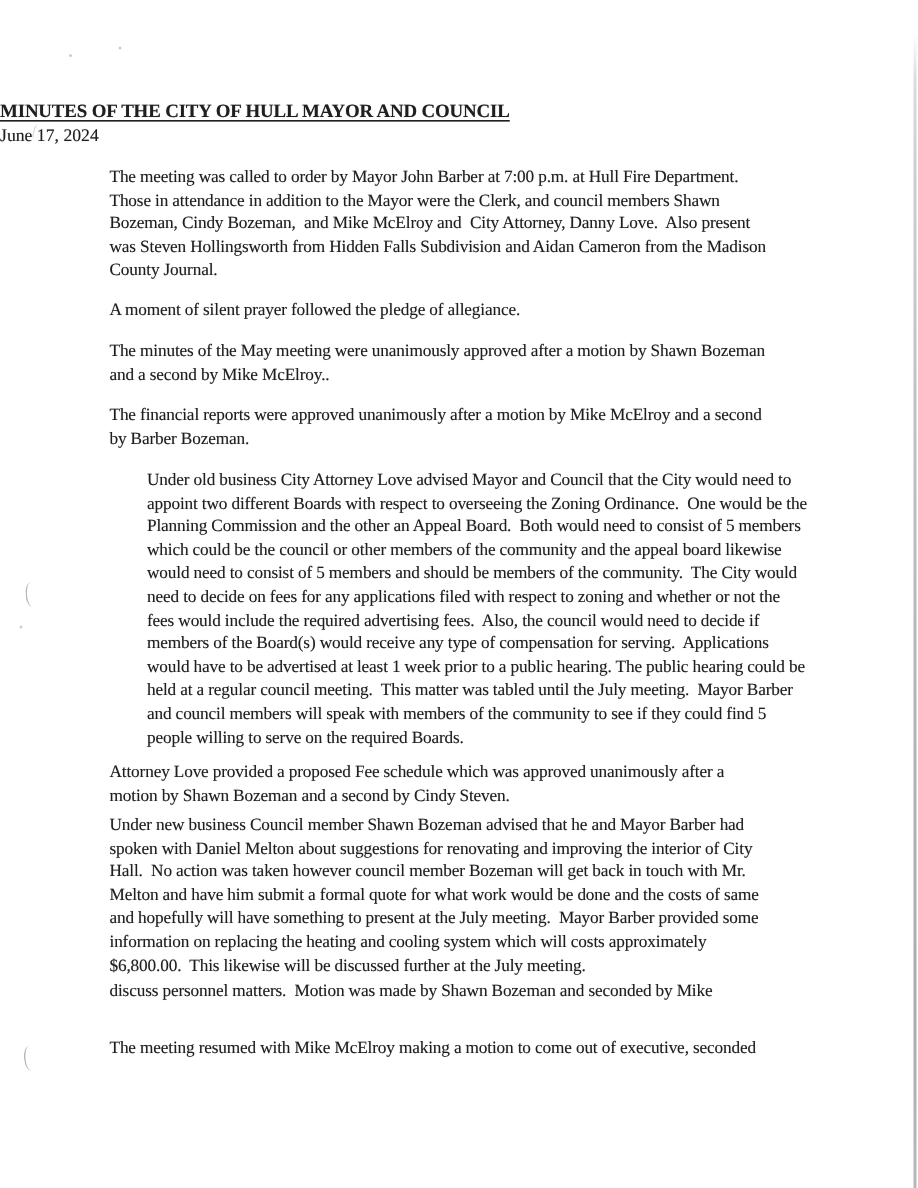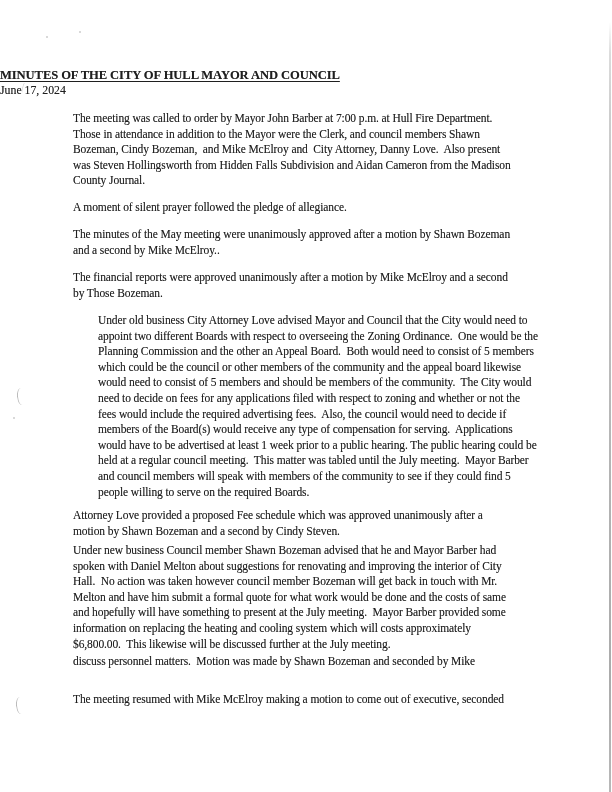--- a/index.html
+++ b/index.html
@@ -124,21 +124,21 @@
   <div class="title-wrap">
     <span class="title-text">MINUTES OF THE CITY OF HULL MAYOR AND COUNCIL</span>
   </div>
 
   <div class="date-line">June 17, 2024</div>
 
   <div class="body-text">
       <div class="para"><div class="line">The meeting was called to order by Mayor John Barber at 7:00 p.m. at Hull Fire Department.</div><div class="line">Those in attendance in addition to the Mayor were the Clerk, and council members Shawn</div><div class="line">Bozeman, Cindy Bozeman,  and Mike McElroy and  City Attorney, Danny Love.  Also present</div><div class="line">was Steven Hollingsworth from Hidden Falls Subdivision and Aidan Cameron from the Madison</div><div class="line">County Journal.</div></div>
       <div class="para"><div class="line">A moment of silent prayer followed the pledge of allegiance.</div></div>
       <div class="para"><div class="line">The minutes of the May meeting were unanimously approved after a motion by Shawn Bozeman</div><div class="line">and a second by Mike McElroy..</div></div>
-      <div class="para"><div class="line">The financial reports were approved unanimously after a motion by Mike McElroy and a second</div><div class="line">by Those Bozeman.</div></div>
+      <div class="para"><div class="line">The financial reports were approved unanimously after a motion by Mike McElroy and a second</div><div class="line">by Barber Bozeman.</div></div>
       <div class="para"><div class="line">Under old business City Attorney Love advised Mayor and Council that the City would need to</div><div class="line">appoint two different Boards with respect to overseeing the Zoning Ordinance.  One would be the</div><div class="line">Planning Commission and the other an Appeal Board.  Both would need to consist of 5 members</div><div class="line">which could be the council or other members of the community and the appeal board likewise</div><div class="line">would need to consist of 5 members and should be members of the community.  The City would</div><div class="line">need to decide on fees for any applications filed with respect to zoning and whether or not the</div><div class="line">fees would include the required advertising fees.  Also, the council would need to decide if</div><div class="line">members of the Board(s) would receive any type of compensation for serving.  Applications</div><div class="line">would have to be advertised at least 1 week prior to a public hearing. The public hearing could be</div><div class="line">held at a regular council meeting.  This matter was tabled until the July meeting.  Mayor Barber</div><div class="line">and council members will speak with members of the community to see if they could find 5</div><div class="line">people willing to serve on the required Boards.</div></div>
       <div class="para"><div class="line">Attorney Love provided a proposed Fee schedule which was approved unanimously after a</div><div class="line">motion by Shawn Bozeman and a second by Cindy Steven.</div></div>
       <div class="para"><div class="line">Under new business Council member Shawn Bozeman advised that he and Mayor Barber had</div><div class="line">spoken with Daniel Melton about suggestions for renovating and improving the interior of City</div><div class="line">Hall.  No action was taken however council member Bozeman will get back in touch with Mr.</div><div class="line">Melton and have him submit a formal quote for what work would be done and the costs of same</div><div class="line">and hopefully will have something to present at the July meeting.  Mayor Barber provided some</div><div class="line">information on replacing the heating and cooling system which will costs approximately</div><div class="line">$6,800.00.  This likewise will be discussed further at the July meeting.</div></div>
       <div class="para"><div class="line">discuss personnel matters.  Motion was made by Shawn Bozeman and seconded by Mike</div></div>
       <div class="para"><div class="line">The meeting resumed with Mike McElroy making a motion to come out of executive, seconded</div></div>
     </div>
 
   <div class="scan-edge-line"></div>
   <div class="paren-mark paren-1"></div>
   <div class="paren-mark paren-2"></div>

